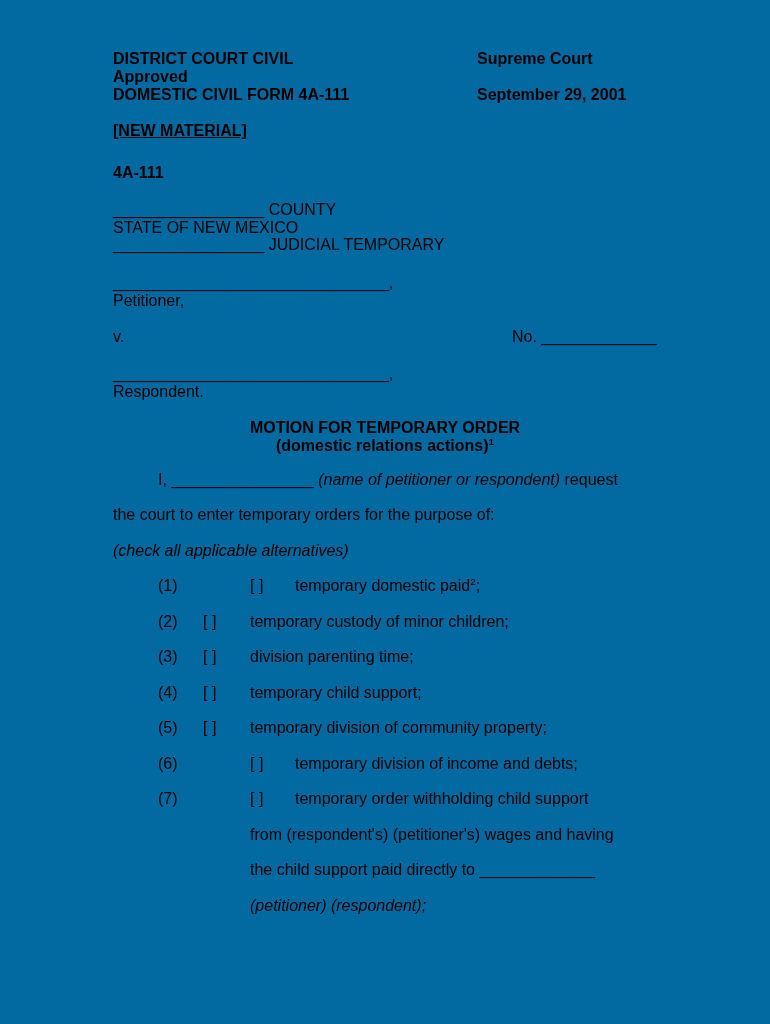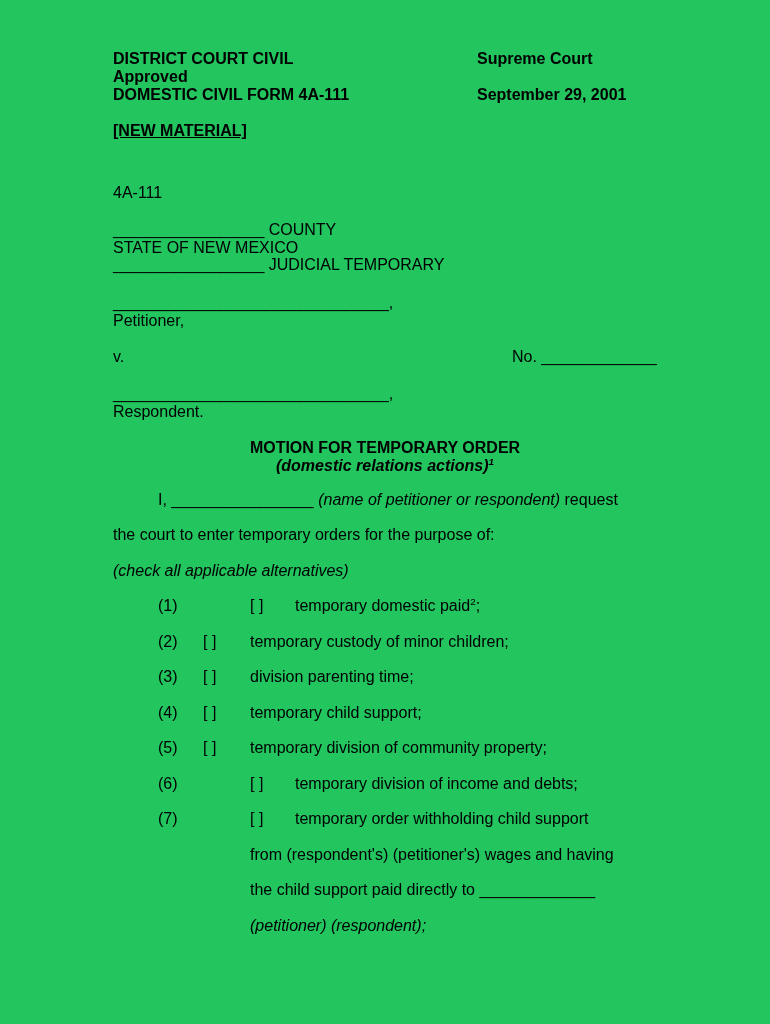--- a/index.html
+++ b/index.html
@@ -6,61 +6,61 @@
     margin: 0;
     padding: 0;
     background: #ffffff;
   }
   .page {
     position: relative;
     width: 770px;
     height: 1024px;
     box-sizing: border-box;
     padding: 50px 113px 0 113px;
-    background: #22c55e;
+    background: #0369a1;
     color: #000000;
     font-family: "Liberation Sans", "DejaVu Sans", sans-serif;
     font-size: 16px;
     overflow: hidden;
   }
   
   .header { line-height: 18px; font-weight: bold; }
   .hrow { display: flex; }
   .hleft { width: 364px; flex: 0 0 364px; }
   .hright { flex: 1; }
   
   .new-material {
     margin-top: 18px;
     line-height: 18px;
     font-weight: bold;
     text-decoration: underline;
   }
   .form-number {
-    margin-top: 44px;
+    margin-top: 24px;
     line-height: 18px;
-    font-weight: normal;
+    font-weight: bold;
   }
   
   .caption { margin-top: 19px; line-height: 17.5px; }
   .party-block { margin-top: 20px; line-height: 18px; }
   .vs-row {
     margin-top: 18px;
     line-height: 18px;
     display: flex;
     justify-content: space-between;
   }
   .respondent-block { margin-top: 19px; line-height: 18px; }
   
   .doc-title {
     margin-top: 18px;
     line-height: 18px;
     text-align: center;
     font-weight: bold;
   }
-  .doc-title .subtitle { font-style: italic; }
+  .doc-title .subtitle { }
   sup { font-size: 0.62em; line-height: 0; }
   
   .doc-body { margin-top: 7px; line-height: 35.5px; }
   .intro-line1 { padding-left: 45px; }
   .italic { font-style: italic; }
   
   .row { display: flex; padding-left: 45px; }
   .row .num { flex: 0 0 45px; }
   .row.wide .num { flex: 0 0 92px; }
   .row .box { flex: 0 0 47px; white-space: pre; }

